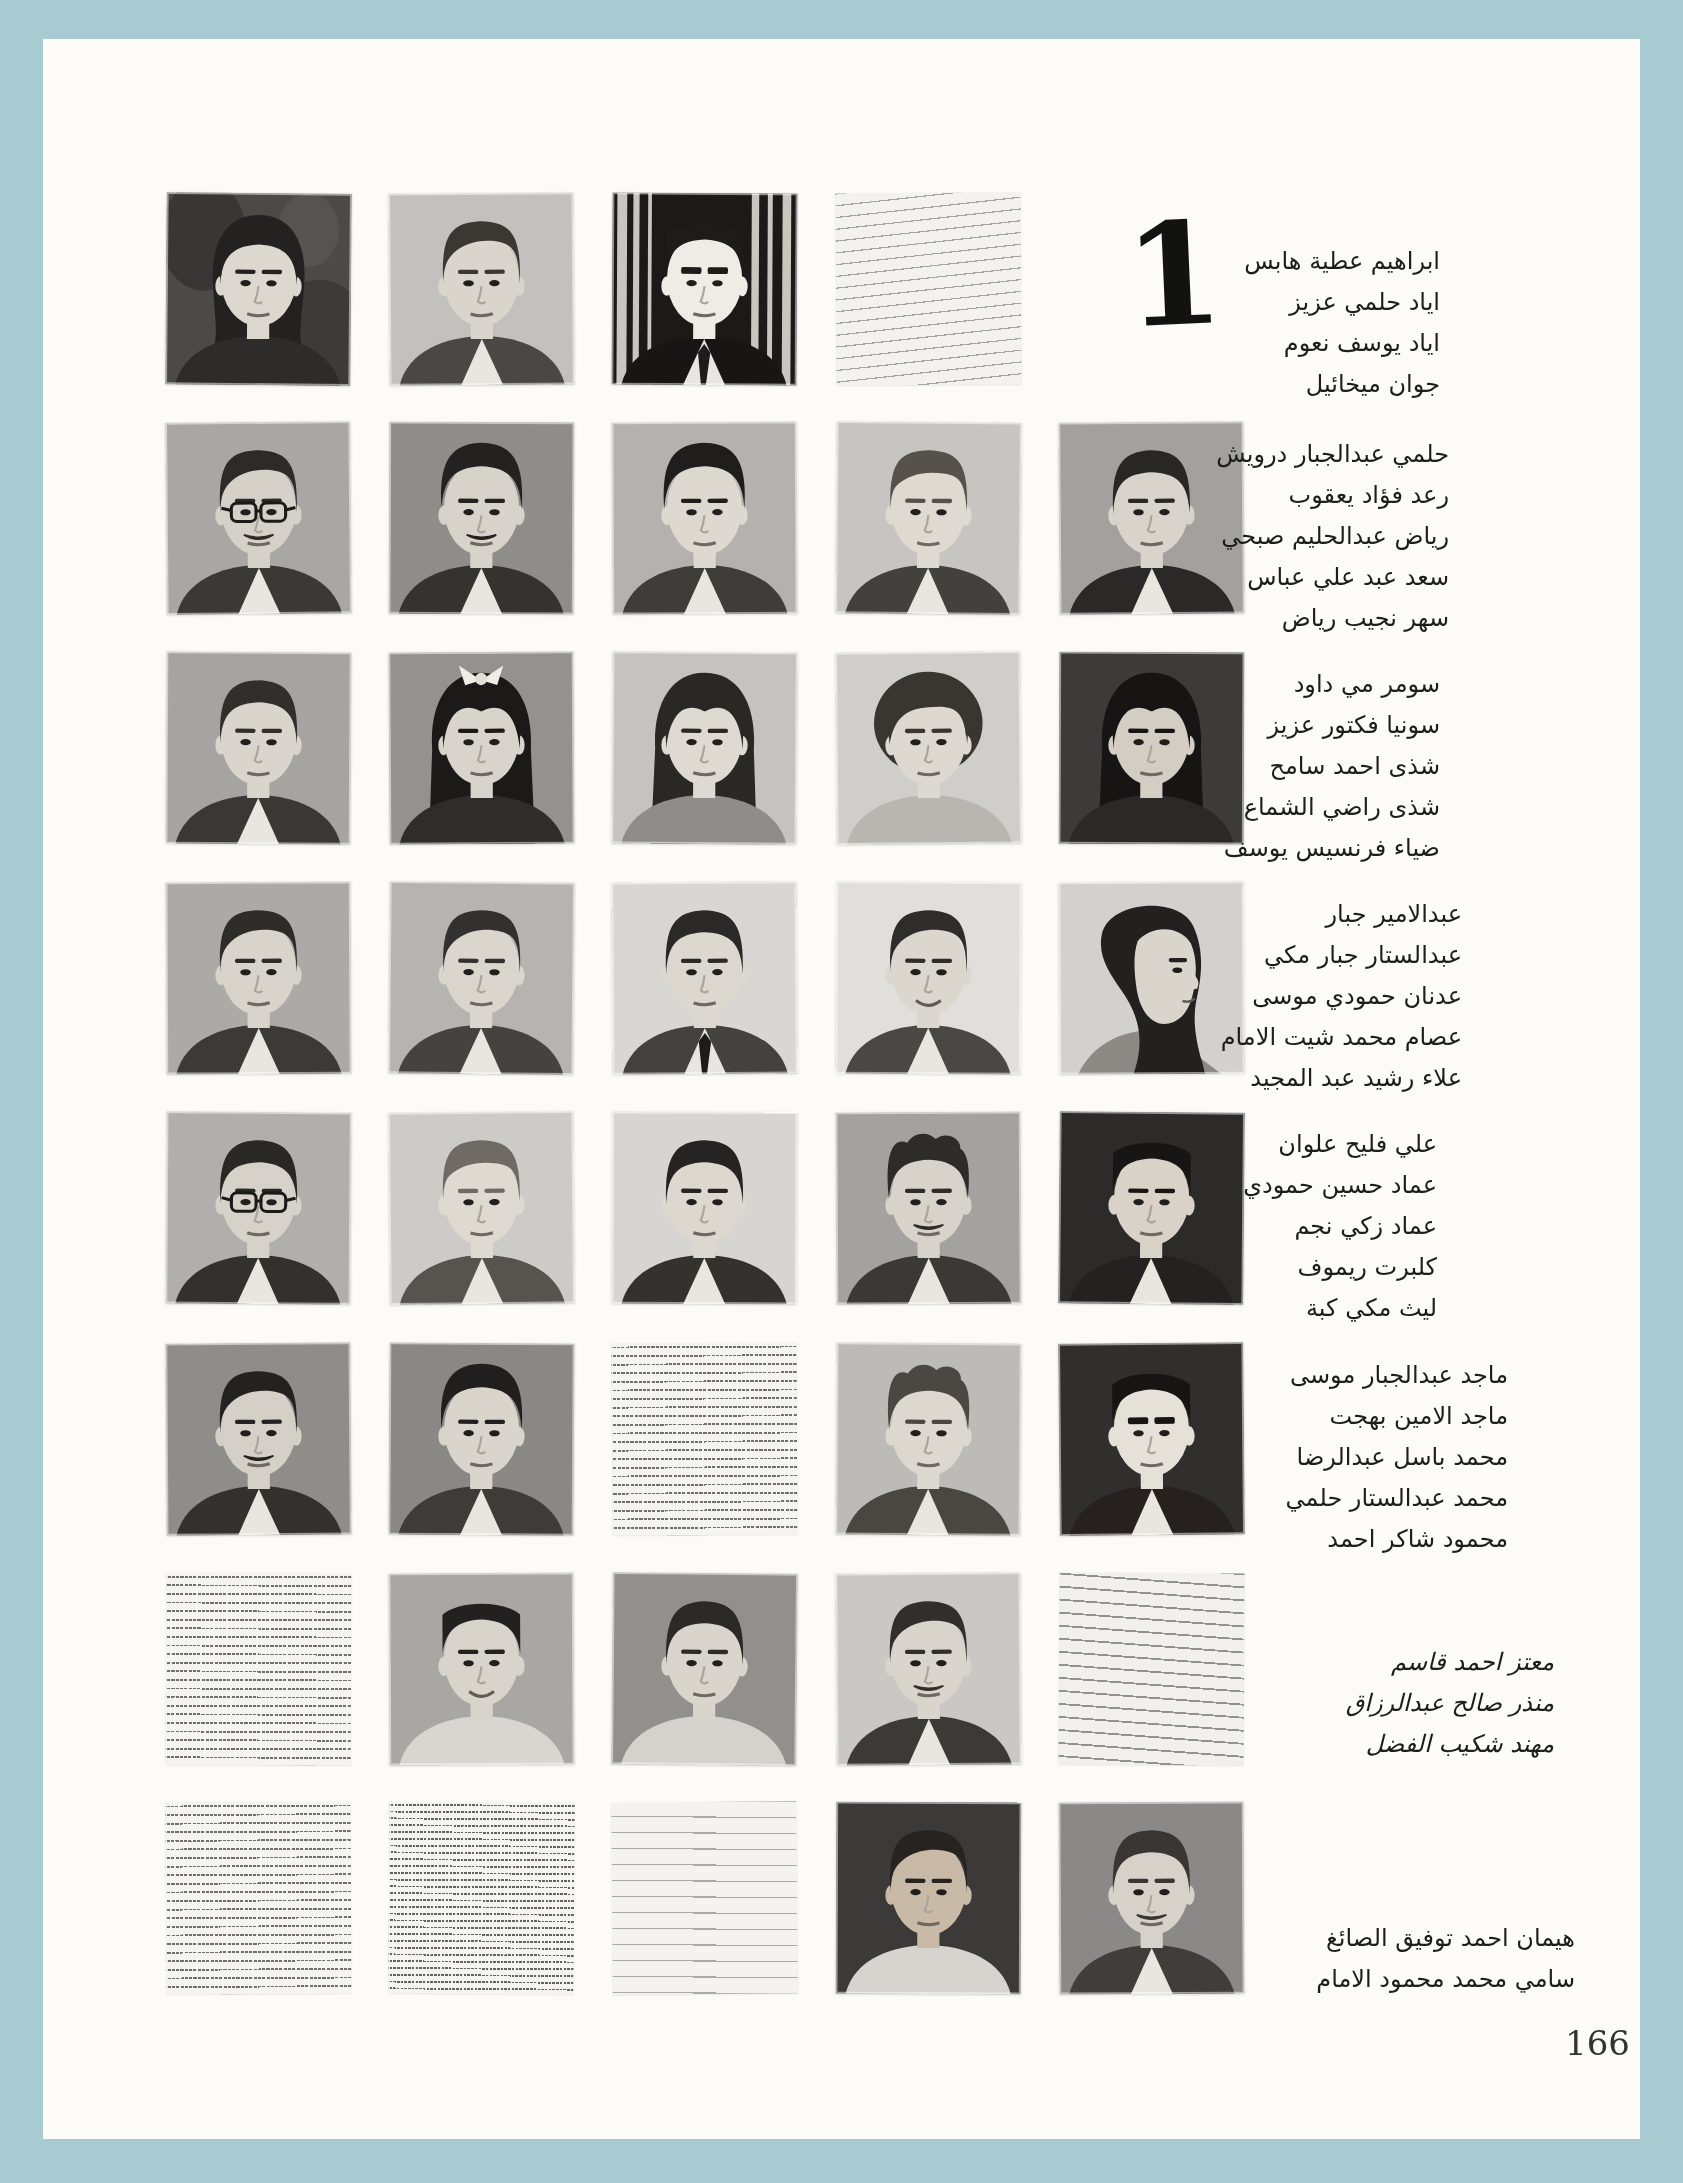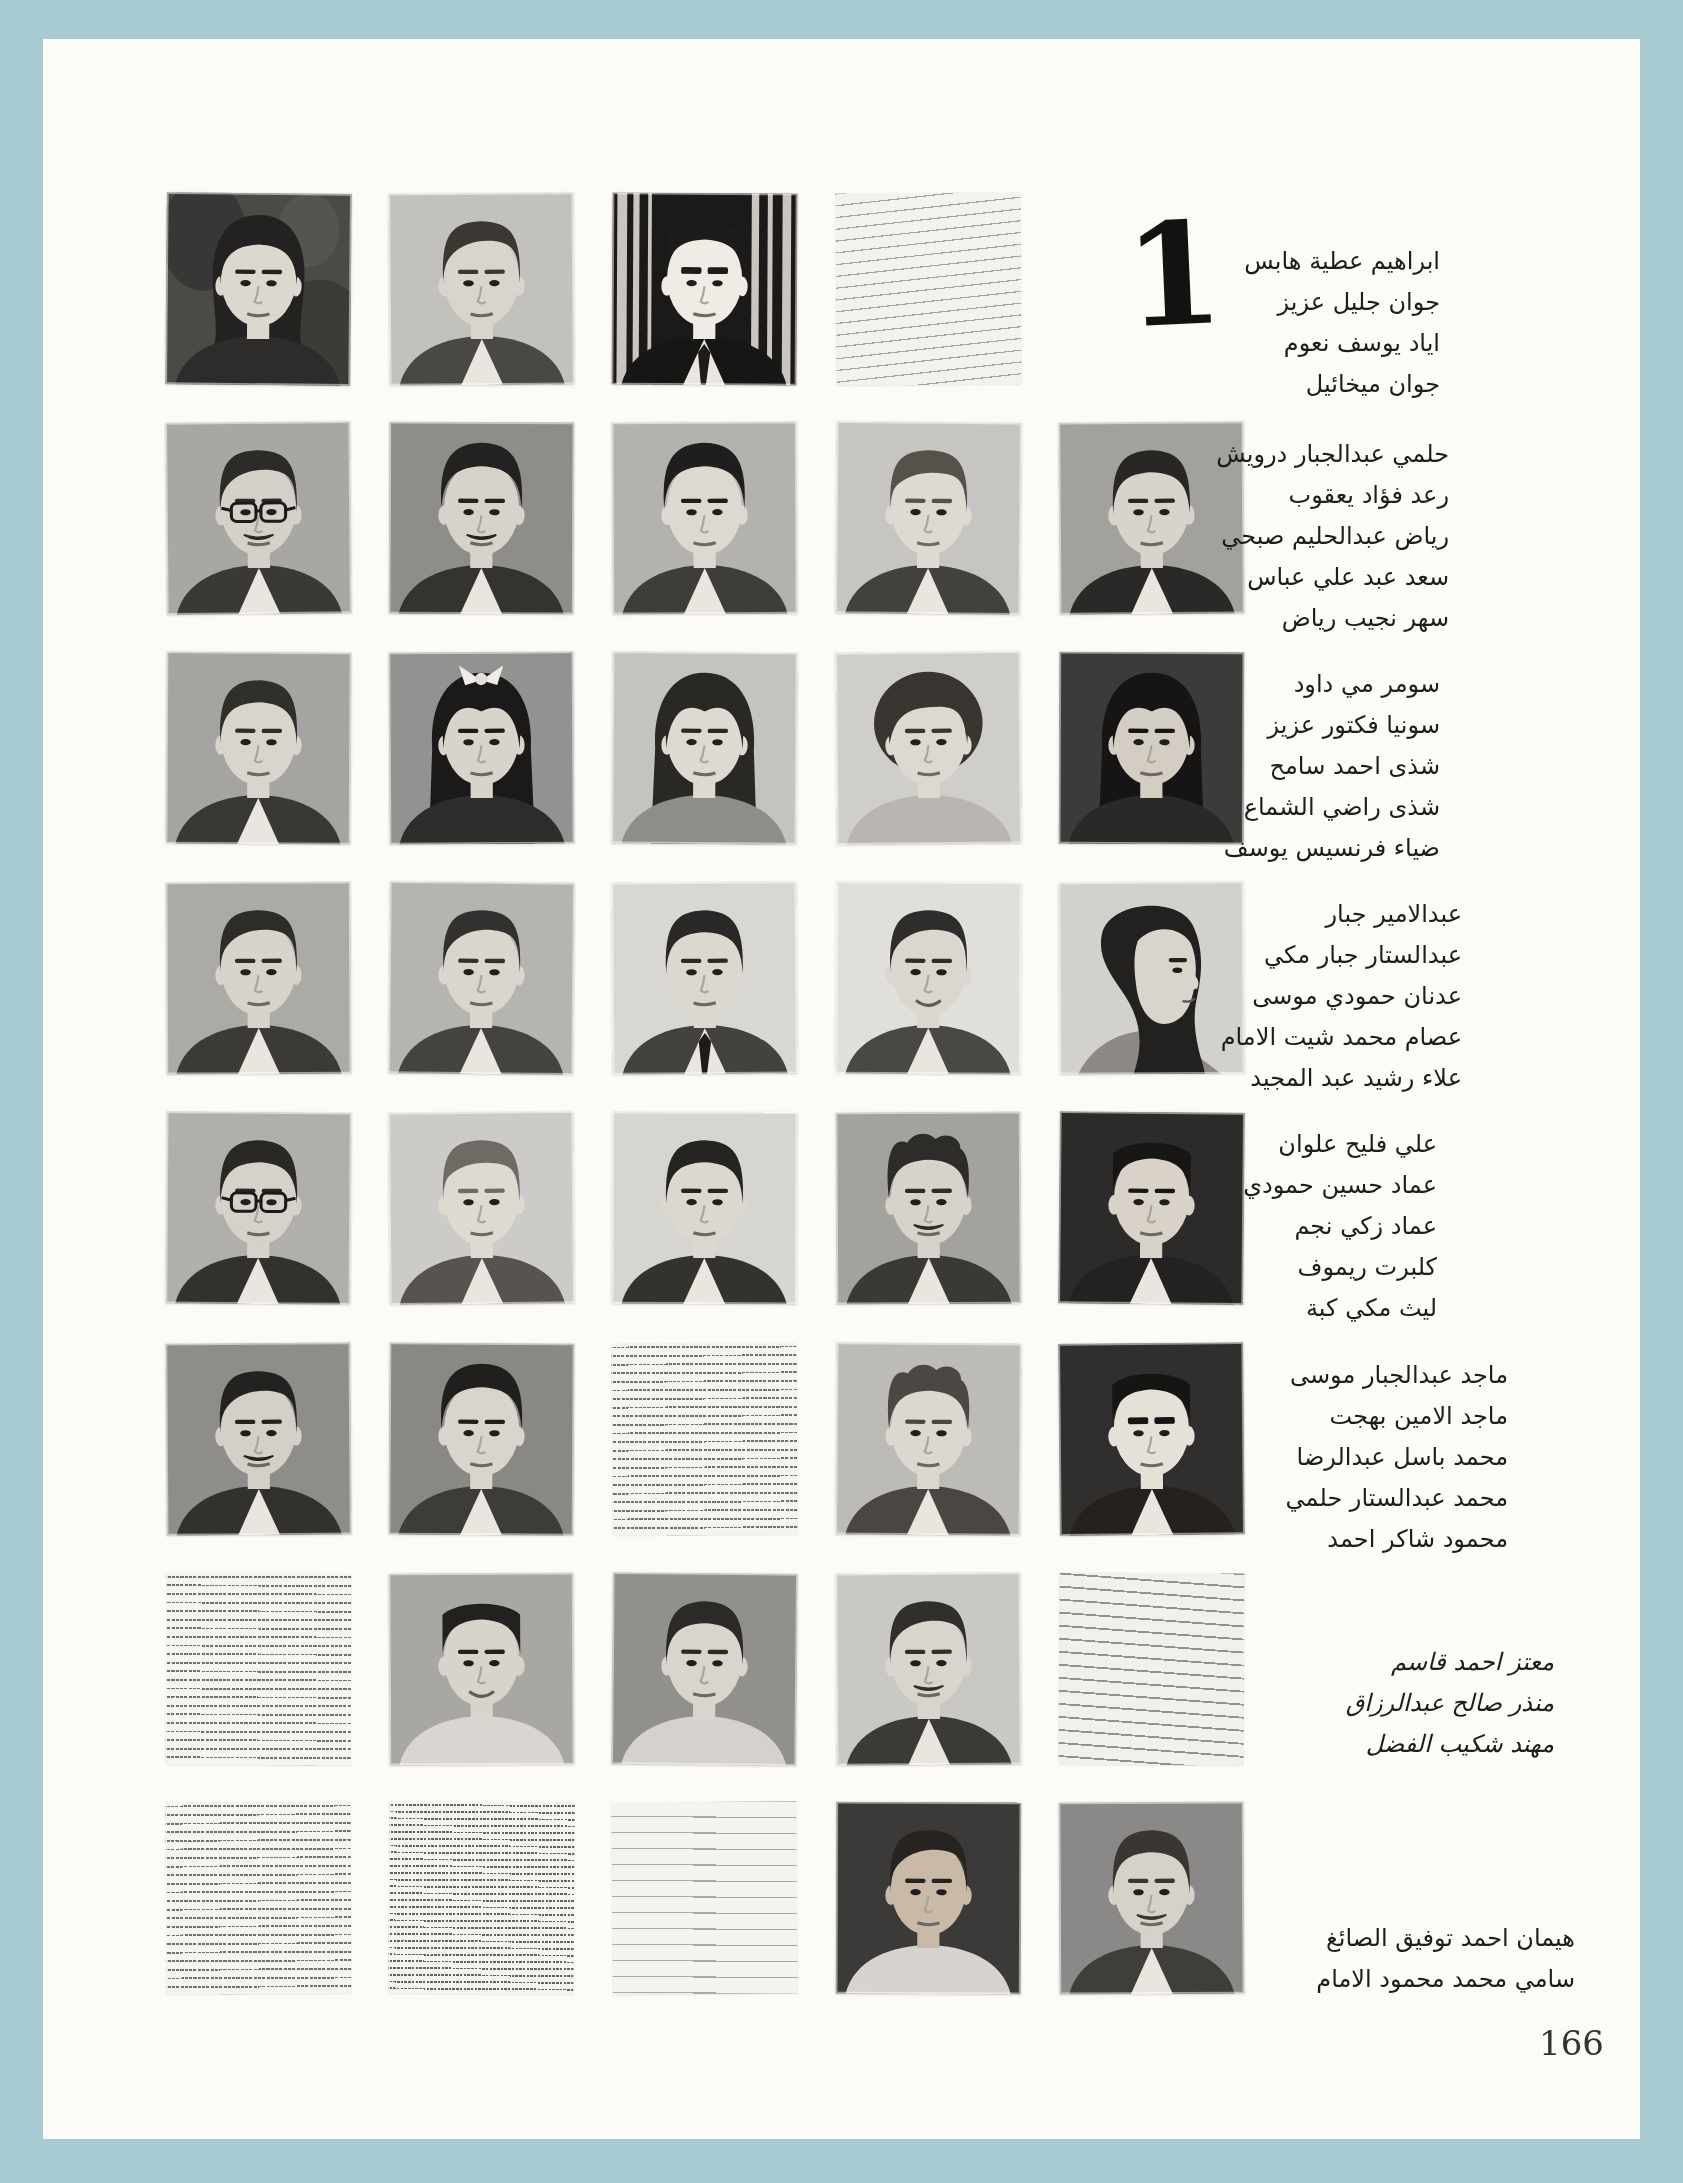--- a/index.html
+++ b/index.html
@@ -21,21 +21,21 @@
                      repeating-linear-gradient(180deg,transparent 0,transparent 3.1px,rgba(70,68,64,0.75) 3.1px,rgba(70,68,64,0.75) 4.9px,transparent 4.9px,transparent 8.6px);}
   .pat-dots-dense{background-color:#f5f4f0;
     background-image:repeating-linear-gradient(90deg,rgba(245,244,240,0.96) 0,rgba(245,244,240,0.96) 1.2px,transparent 1.2px,transparent 3.7px),
                      repeating-linear-gradient(180deg,transparent 0,transparent 2.5px,rgba(60,58,55,0.78) 2.5px,rgba(60,58,55,0.78) 4.3px,transparent 4.3px,transparent 6.8px);}
   .names-group{position:absolute;direction:rtl;text-align:right;color:#1e1d1b;}
   .nline{height:41px;line-height:41px;font-size:24px;white-space:nowrap;
          font-family:"DejaVu Sans",sans-serif;}
   .big-one{position:absolute;left:1082px;top:182px;width:62px;height:117px;
            font-family:"DejaVu Serif",serif;font-weight:bold;font-size:141px;line-height:109px;
            color:#121211;transform:rotate(-2.5deg);text-align:center;}
-  .page-number{position:absolute;left:1470px;top:1984px;width:117px;text-align:center;
+  .page-number{position:absolute;left:1470px;top:1984px;width:117px;text-align:right;
            font-family:"DejaVu Serif",serif;font-size:34px;color:#35332f;}
 </style>
 </head>
 <body>
 
 <div class="stage">
   <div class="page">
     <div id="grid">
         <div class="cell photo" style="left: 123px; top: 154px; transform: rotate(0.5deg);">
           <svg viewBox="0 0 300 313" preserveAspectRatio="none" xmlns="http://www.w3.org/2000/svg">
@@ -706,21 +706,21 @@
             <path d="M150,152 C149,162 147,170 144,177 C148,181 153,181 156,177" stroke="#aaa49b" stroke-width="3.5" fill="none"></path>
             <path d="M132,197 Q150,203 168,197" stroke="#6d6862" stroke-width="5" fill="none"></path>
             <path d="M126,184 Q150,198 174,184 Q150,192 126,184 Z" fill="#393633" stroke="#393633" stroke-width="3"></path>
             <rect x="1.5" y="1.5" width="297" height="310" fill="none" stroke="#ffffff" stroke-width="3" opacity="0.5"></rect>
           </svg>
         </div>
       </div>
     <div id="names">
         <div class="names-group" style="top: 202px; right: 200px;">
           <div class="nline">ابراهيم عطية هابس</div>
-          <div class="nline">جوان جليل عزيز</div>
+          <div class="nline">اياد حلمي عزيز</div>
           <div class="nline">اياد يوسف نعوم</div>
           <div class="nline">جوان ميخائيل</div>
         </div>
         <div class="names-group" style="top: 395px; right: 191px;">
           <div class="nline">حلمي عبدالجبار درويش</div>
           <div class="nline">رعد فؤاد يعقوب</div>
           <div class="nline">رياض عبدالحليم صبحي</div>
           <div class="nline">سعد عبد علي عباس</div>
           <div class="nline">سهر نجيب رياض</div>
         </div>

